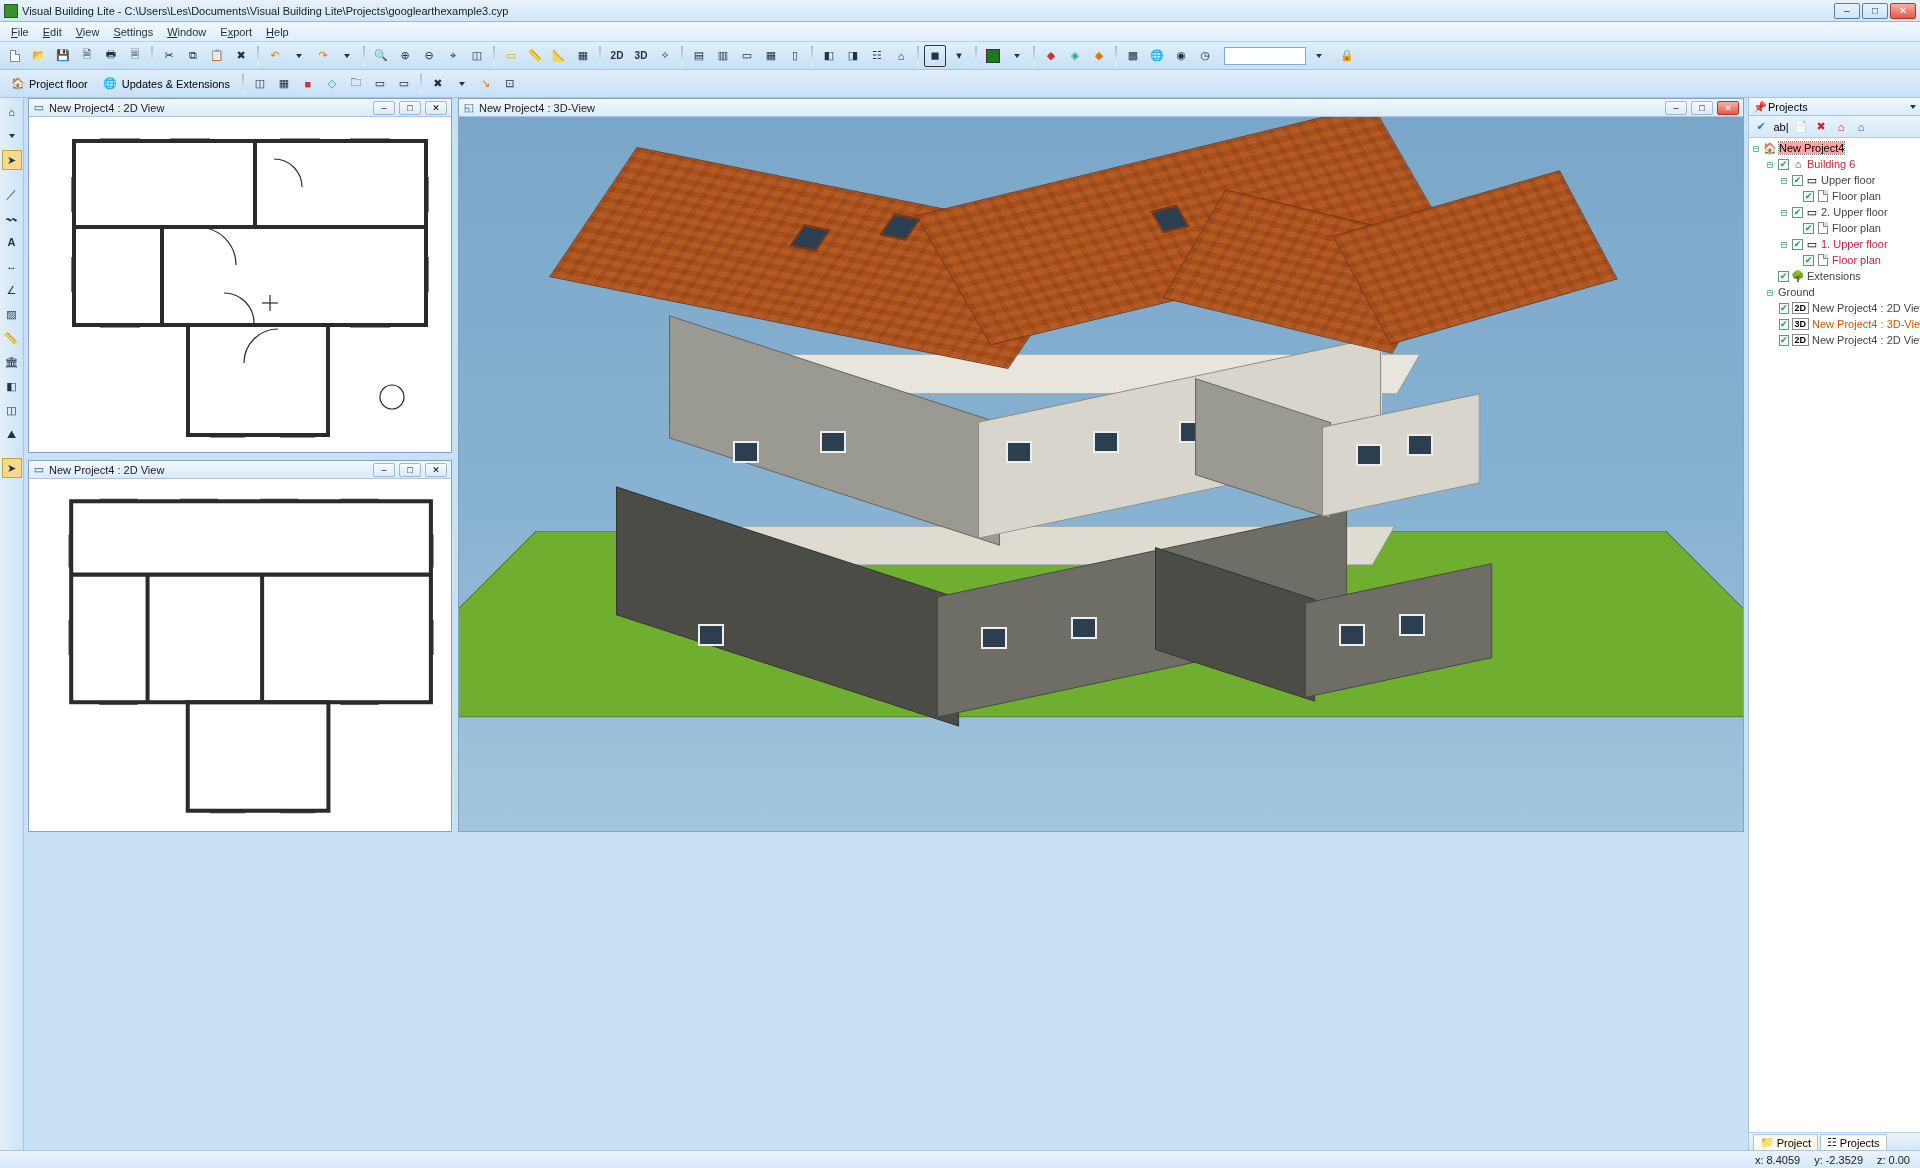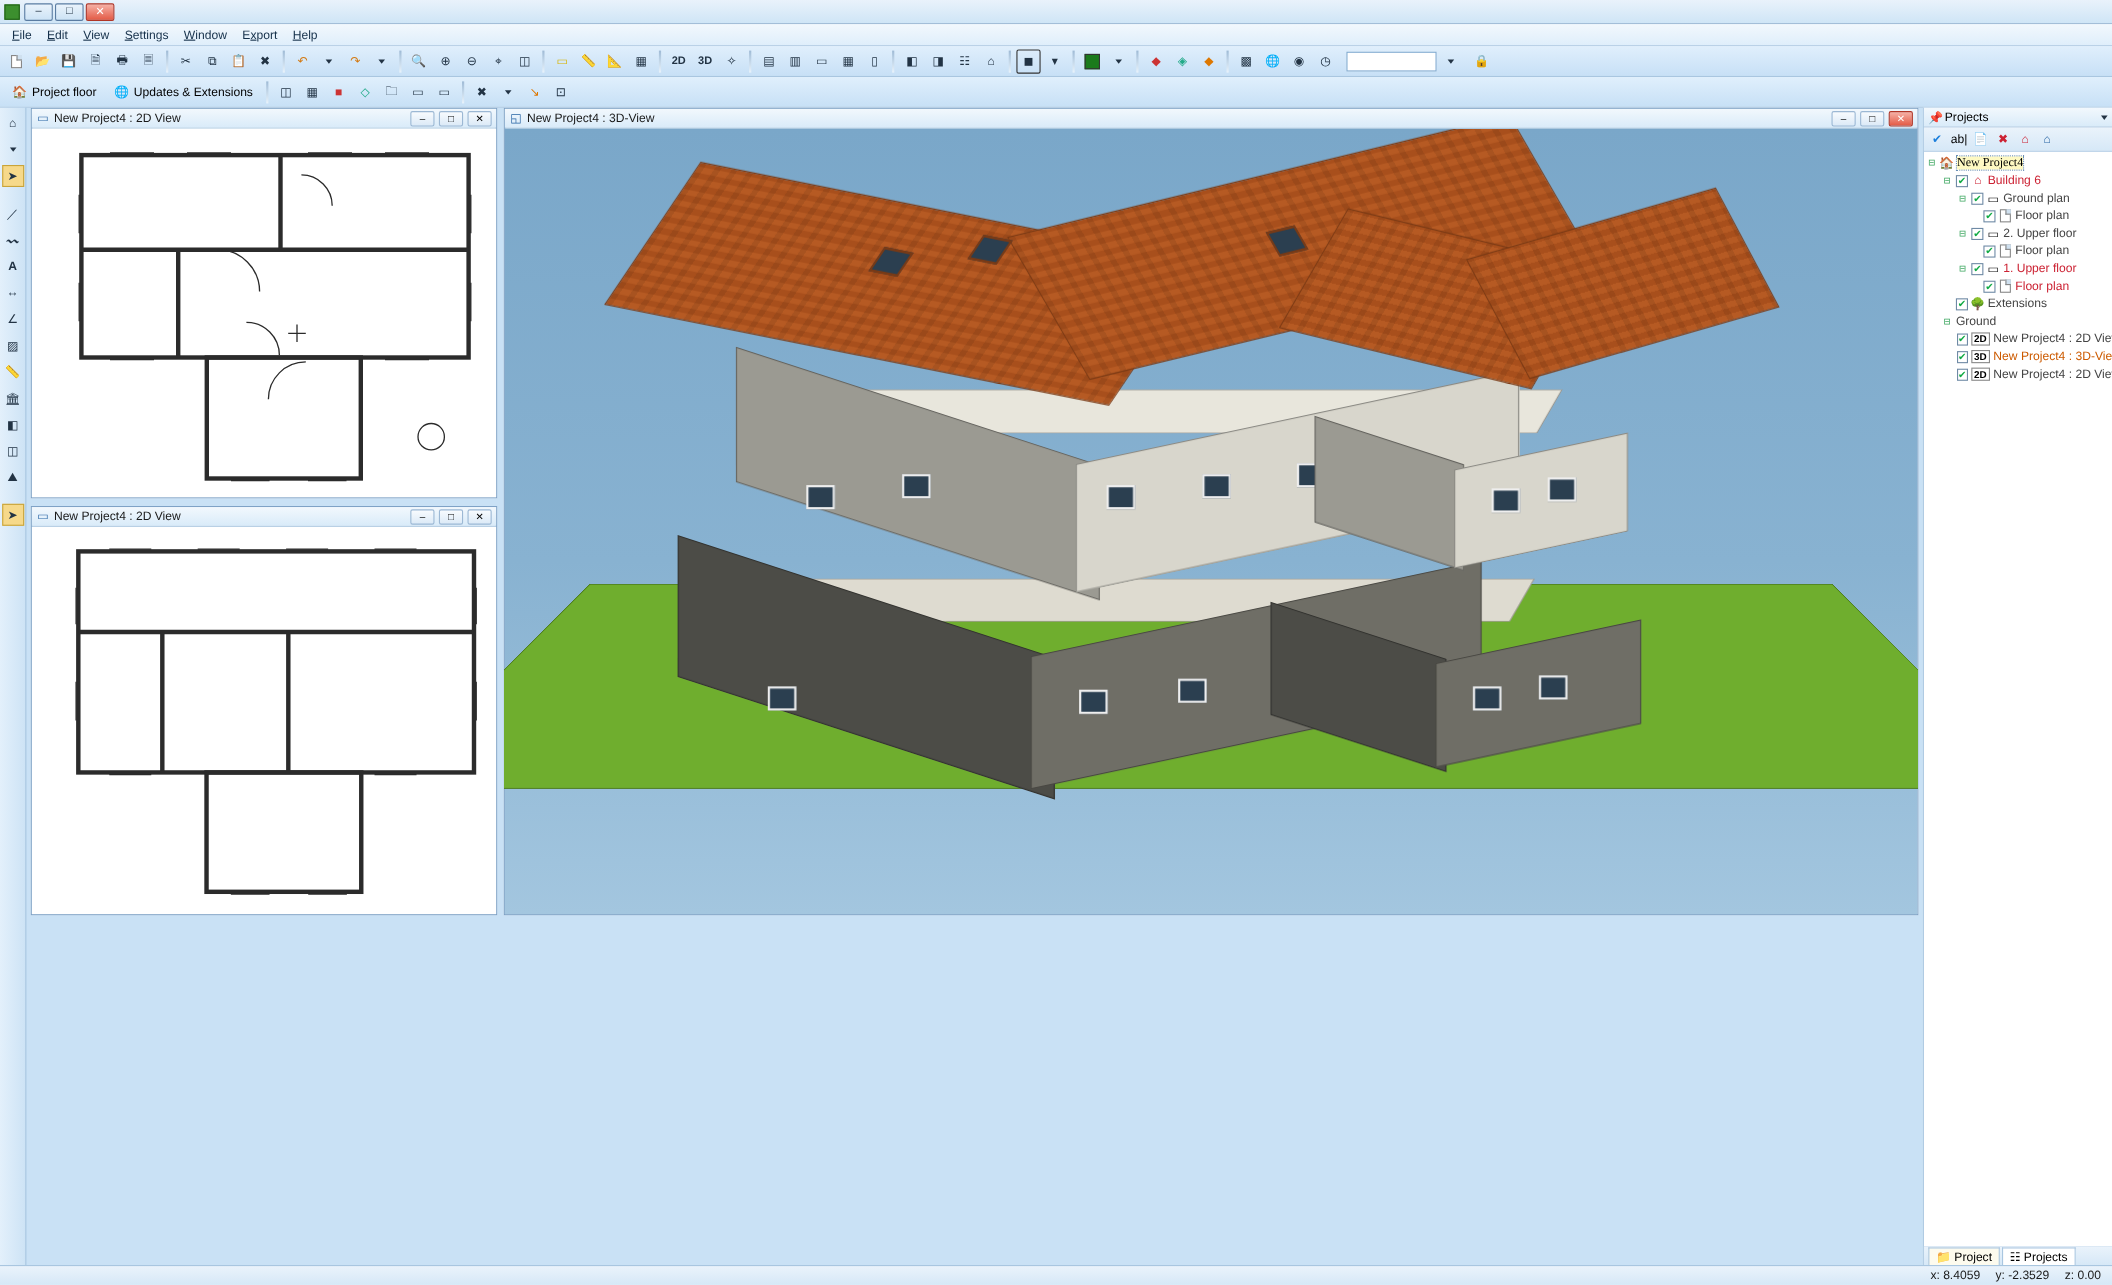--- a/index.html
+++ b/index.html
@@ -68,21 +68,21 @@
 .win3d { position:absolute; width:26px; height:22px; background:#2b3f50; border:2px solid #eee; }
 
 
 .right-panel { width:172px; background:#f4f8fc; border-left:1px solid #a9c6e0; display:flex; flex-direction:column; }
 .rp-title { height:18px; background:linear-gradient(#f2f8fd,#d9ebf9); display:flex; align-items:center; padding:0 4px; border-bottom:1px solid #a9c6e0; }
 .rp-title .rp-pin { width:12px; height:12px; margin-right:3px; color:#2a66a5; }
 .rp-toolbar { height:22px; display:flex; align-items:center; gap:4px; padding:2px 4px; background:linear-gradient(#eaf3fb,#d6e8f7); border-bottom:1px solid #b5cee5; }
 .rp-toolbar .rp-btn { width:16px; height:16px; display:flex; align-items:center; justify-content:center; cursor:default; }
 .rp-tree { flex:1; overflow:auto; background:#fff; padding:2px 2px 2px 2px; }
 .tree-node { display:flex; align-items:center; gap:3px; height:16px; padding-left:2px; white-space:nowrap; }
-.tree-node.sel span.lbl { background:#fef9c3; outline:1px dotted #6a8fb5;font-family:Liberation Serif, serif; }
+.tree-node.sel span.lbl { background:#fca5a5; outline:1px dotted #6a8fb5; }
 .tree-toggle { width:10px; text-align:center; color:#4a6; font-family:monospace; font-size:10px; cursor:default; }
 .tree-chk { width:11px; height:11px; border:1px solid #6f8aa5; background:#fff; display:flex; align-items:center; justify-content:center; font-size:9px; color:#1a4; }
 .tree-icon { width:12px; height:12px; display:flex; align-items:center; justify-content:center; }
 .tree-node .lbl { font-size:11px; }
 .lbl.red { color:#c23; }
 .lbl.orange { color:#cc5a00; }
 .lbl.gray { color:#444; }
 .badge2d, .badge3d { font-weight:bold; font-size:9px; padding:0 2px; background:#fff; border:1px solid #888; }
 .rp-tabs { height:18px; background:linear-gradient(#eaf3fb,#d6e8f7); border-top:1px solid #b5cee5; display:flex; align-items:flex-end; gap:2px; padding:0 4px; }
 .rp-tab { height:16px; padding:0 6px; border:1px solid #a9c6e0; border-bottom:none; background:#fdfbee; display:flex; align-items:center; gap:3px; cursor:default; }
@@ -93,20 +93,23 @@
 .statusbar .sb-cell { display:flex; gap:3px; }
 .ico-doc { width:10px; height:12px; background:#fff; border:1px solid #888; position:relative; }
 .ico-doc:after { content:""; position:absolute; right:-1px; top:-1px; width:4px; height:4px; background:#cfe0ef; border-left:1px solid #888; border-bottom:1px solid #888; }
 .chevron-down { width:0; height:0; border-left:3px solid transparent; border-right:3px solid transparent; border-top:4px solid #234; }
 </style>
 </head>
 <body>
 
 <div class="titlebar">
   <div class="app-icon"></div>
+  <div class="title-text">
+    <span>Visual Building Lite</span> - <span>C:\Users\Les\Documents\Visual Building Lite\Projects\googlearthexample3.cyp</span>
+  </div>
   <div class="win-btns">
     <div class="win-btn">–</div>
     <div class="win-btn">□</div>
     <div class="win-btn close">✕</div>
   </div>
 </div>
 
 <div class="menubar">
   <div class="menu-item"><u>F</u><span>ile</span></div>
   <div class="menu-item"><u>E</u>dit</div>
@@ -418,21 +421,21 @@
       <div class="tree-node" style="padding-left:14px;">
         <span class="tree-toggle">⊟</span>
         <span class="tree-chk">✔</span>
         <span class="tree-icon" style="color:#c23;">⌂</span>
         <span class="lbl red">Building 6</span>
       </div>
       <div class="tree-node" style="padding-left:28px;">
         <span class="tree-toggle">⊟</span>
         <span class="tree-chk">✔</span>
         <span class="tree-icon">▭</span>
-        <span class="lbl gray">Ground plan</span>
+        <span class="lbl gray">Upper floor</span>
       </div>
       <div class="tree-node" style="padding-left:52px;">
         <span class="tree-chk">✔</span>
         <span class="tree-icon">
             <div class="ico-doc"></div>
           </span>
         <span class="lbl gray">Floor plan</span>
       </div>
       <div class="tree-node" style="padding-left:28px;">
         <span class="tree-toggle">⊟</span>

